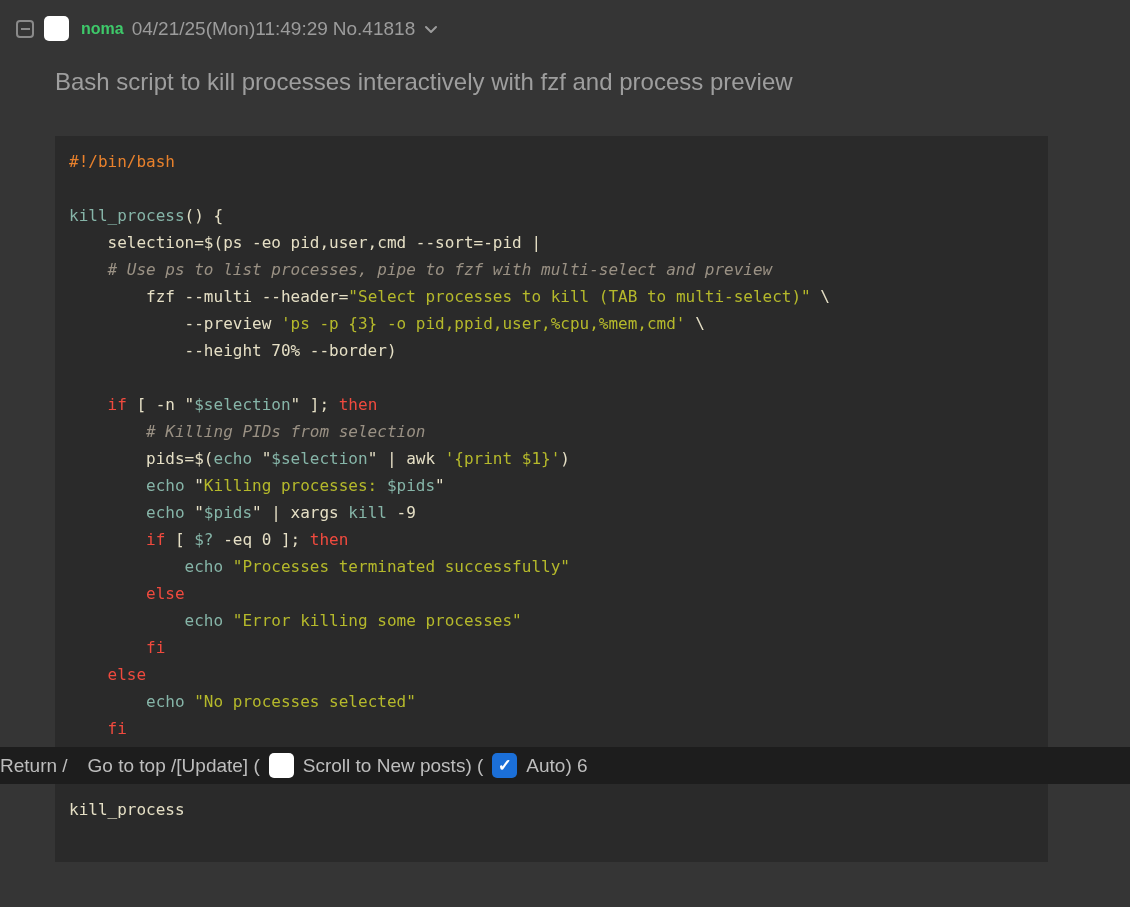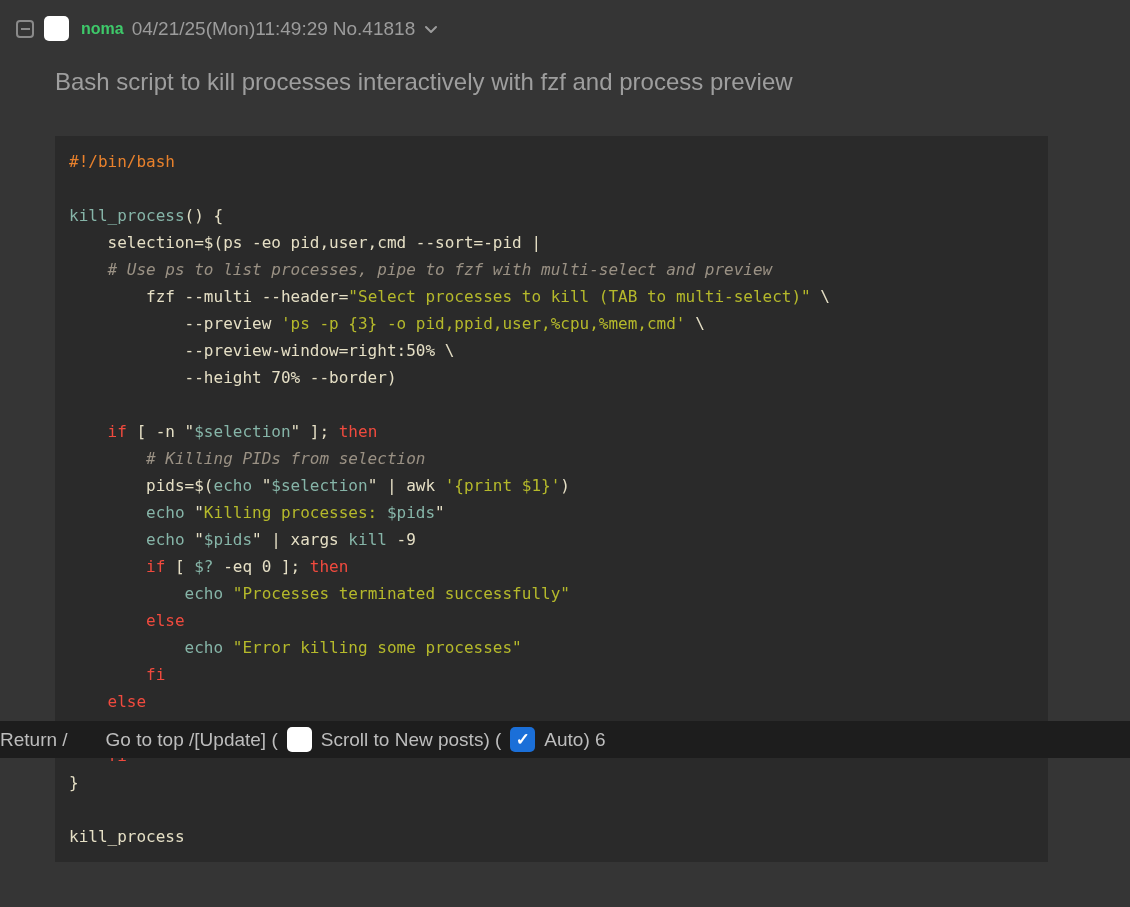--- a/index.html
+++ b/index.html
@@ -66,31 +66,31 @@
   .code-line{white-space:pre;height:27px;}
   .tok-cr{color:var(--tok-cream);}
   .tok-te{color:var(--tok-teal);}
   .tok-ye{color:var(--tok-yellow);}
   .tok-re{color:var(--tok-red);}
   .tok-or{color:var(--tok-orange);}
   .tok-co{color:var(--tok-comment);font-style:italic;}
   
   .bottom-bar{
     position:absolute;
-    left:0;top:721px;
+    left:0;top:747px;
     width:1130px;height:37px;
     background:#1d1d1d;
     display:flex;align-items:center;
     font-size:19px;
     color:#bdbdbd;
     z-index:10;
     white-space:pre;
   }
   .bottom-bar .link{cursor:pointer;}
-  .bar-goto{margin-left:38px;}
+  .bar-goto{margin-left:20px;}
   .cb{
     width:25px;height:25px;
     border-radius:5px;
     display:inline-flex;align-items:center;justify-content:center;
     margin:0 9px;
     cursor:pointer;flex:0 0 25px;
   }
   .cb-white{background:#ffffff;}
   .cb-blue{background:var(--checkbox-blue);}
   .cb-blue .check{color:#ffffff;font-size:17px;font-weight:700;line-height:1;}
@@ -118,21 +118,20 @@
   <div class="post-message">Bash script to kill processes interactively with fzf and process preview</div>
 
   <div class="code-block" id="code-block">
       <div class="code-line"><span class="tok-or">#!/bin/bash</span></div>
       <div class="code-line">&nbsp;</div>
       <div class="code-line"><span class="tok-te">kill_process</span><span class="tok-cr">() {</span></div>
       <div class="code-line"><span class="tok-cr">    selection=$(ps -eo pid,user,cmd --sort=-pid |</span></div>
       <div class="code-line"><span class="tok-co">    # Use ps to list processes, pipe to fzf with multi-select and preview</span></div>
       <div class="code-line"><span class="tok-cr">        fzf --multi --header=</span><span class="tok-ye">"Select processes to kill (TAB to multi-select)"</span><span class="tok-cr"> \</span></div>
       <div class="code-line"><span class="tok-cr">            --preview </span><span class="tok-ye">'ps -p {3} -o pid,ppid,user,%cpu,%mem,cmd'</span><span class="tok-cr"> \</span></div>
-      <div class="code-line"><span class="tok-cr">            --preview-window=right:50% \</span></div>
       <div class="code-line"><span class="tok-cr">            --height 70% --border)</span></div>
       <div class="code-line">&nbsp;</div>
       <div class="code-line"><span class="tok-re">    if</span><span class="tok-cr"> [ -n "</span><span class="tok-te">$selection</span><span class="tok-cr">" ]; </span><span class="tok-re">then</span></div>
       <div class="code-line"><span class="tok-co">        # Killing PIDs from selection</span></div>
       <div class="code-line"><span class="tok-cr">        pids=$(</span><span class="tok-te">echo</span><span class="tok-cr"> "</span><span class="tok-te">$selection</span><span class="tok-cr">" | awk </span><span class="tok-ye">'{print $1}'</span><span class="tok-cr">)</span></div>
       <div class="code-line"><span class="tok-cr">        </span><span class="tok-te">echo</span><span class="tok-cr"> "</span><span class="tok-ye">Killing processes: </span><span class="tok-te">$pids</span><span class="tok-cr">"</span></div>
       <div class="code-line"><span class="tok-cr">        </span><span class="tok-te">echo</span><span class="tok-cr"> "</span><span class="tok-te">$pids</span><span class="tok-cr">" | xargs </span><span class="tok-te">kill</span><span class="tok-cr"> -9</span></div>
       <div class="code-line"><span class="tok-re">        if</span><span class="tok-cr"> [ </span><span class="tok-te">$?</span><span class="tok-cr"> -eq 0 ]; </span><span class="tok-re">then</span></div>
       <div class="code-line"><span class="tok-cr">            </span><span class="tok-te">echo</span><span class="tok-cr"> </span><span class="tok-ye">"Processes terminated successfully"</span></div>
       <div class="code-line"><span class="tok-re">        else</span></div>

